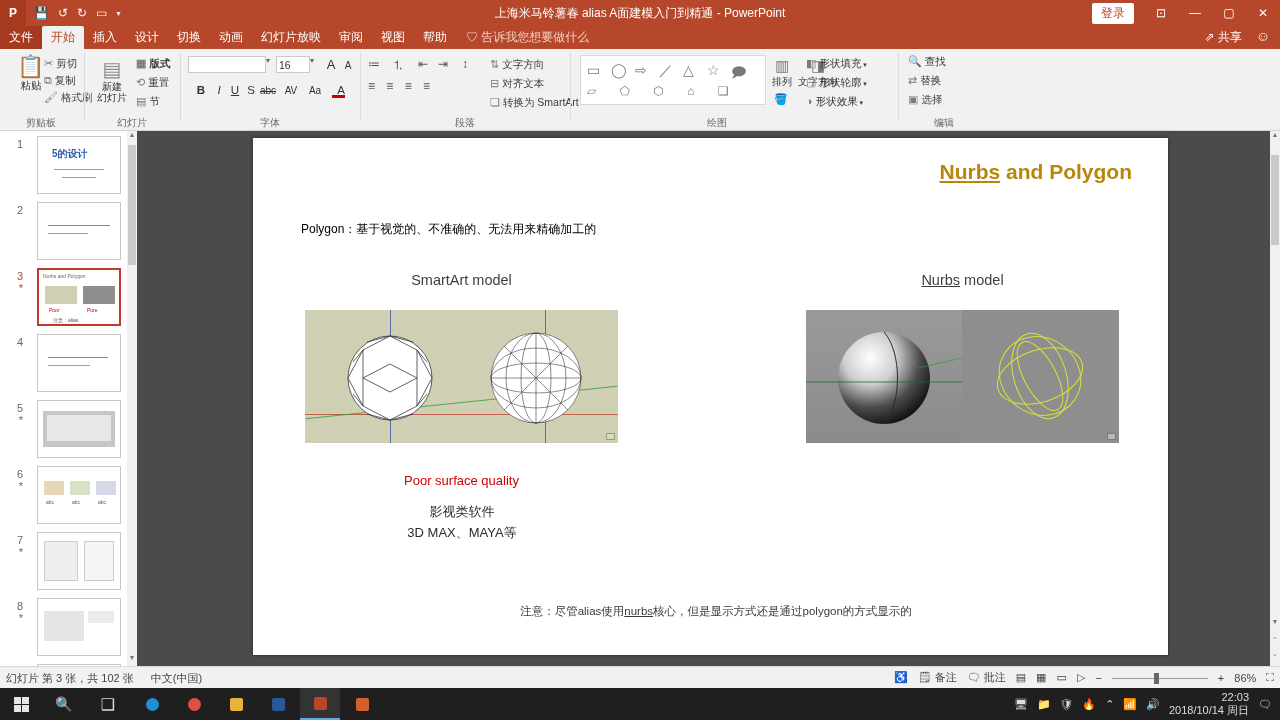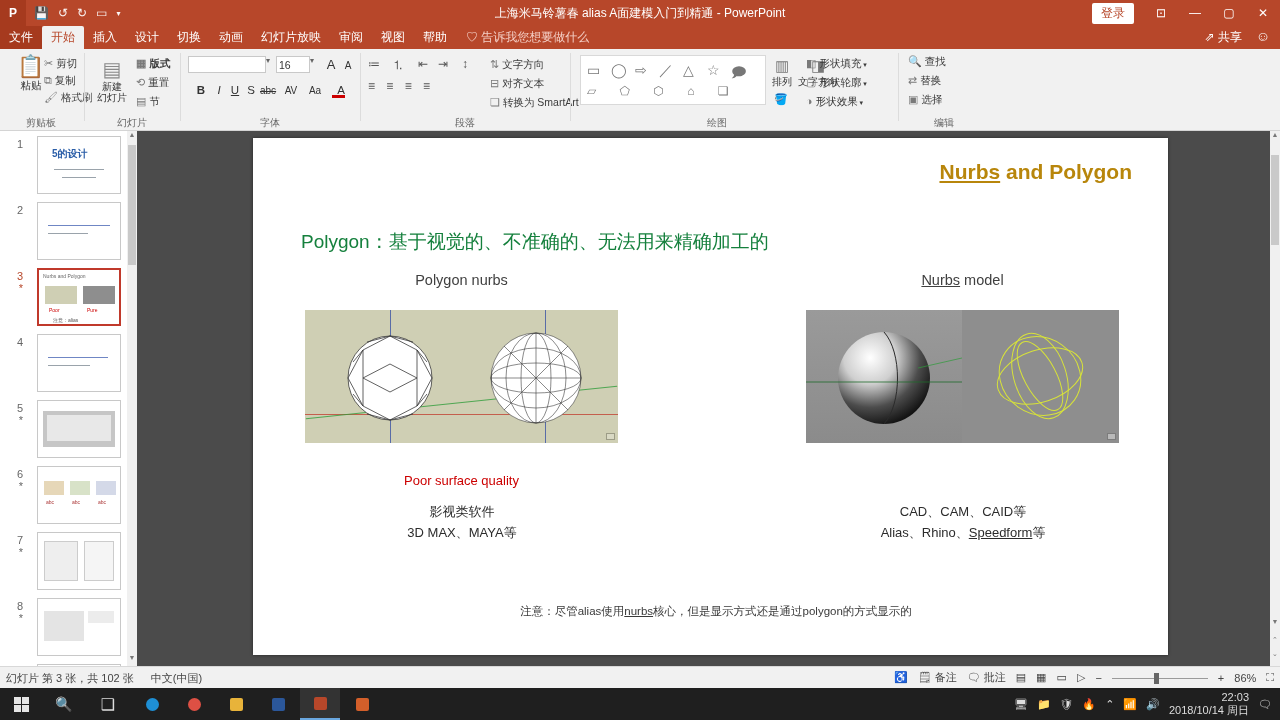--- a/index.html
+++ b/index.html
@@ -106,21 +106,21 @@
   }
   .slide {
     position:absolute; left:116px; top:7px; width:915px; height:517px;
     background:#fff; box-shadow:0 0 3px rgba(0,0,0,.5);
   }
   .s-title {
     position:absolute; right:36px; top:22px; font-size:21px; font-weight:bold; color:#b8860b;
   }
   .s-title .u { text-decoration:underline; }
   .s-sub1 { position:absolute; left:48px; top:62px; font-size:13.5px; color:#808080; }
-  .s-sub2 { position:absolute; left:48px; top:83px; font-size:19px; color:#15803d;margin-top:8px; }
+  .s-sub2 { position:absolute; left:48px; top:83px; font-size:12px; color:#000000; }
   .s-sub1 .u, .s-sub2 .u { text-decoration:underline; }
 
   .col-left { position:absolute; left:52px; top:133px; width:313px; text-align:center; }
   .col-right { position:absolute; left:553px; top:133px; width:313px; text-align:center; }
   .col-head { font-size:14.5px; color:#3f3f3f; }
   .col-head .u { text-decoration:underline; }
 
   .imgbox { position:absolute; width:313px; height:133px; top:172px; }
   .imgbox.left { left:52px; background:#cfcfb4; }
   .imgbox.right { left:553px; background:#8e8e8e; }
@@ -461,21 +461,21 @@
 <div class="stage">
   <div class="slide">
 
     <div class="s-title">
       <span class="u">Nurbs</span><span> and Polygon</span>
     </div>
 
     <div class="s-sub2">Polygon：基于视觉的、不准确的、无法用来精确加工的</div>
 
     <div class="col-left">
-      <span class="col-head">Polygon nurbs</span>
+      <span class="col-head">SmartArt model</span>
     </div>
     <div class="col-right">
       <span class="col-head"><span class="u">Nurbs</span><span> model</span></span>
     </div>
 
     <div class="imgbox left">
       <div class="poly-wrap">
         <div class="redline" style="left:0; top:104px; width:313px;"></div>
         <div class="greenline" style="left:0; top:92px; width:313px; transform:rotate(-6deg);"></div>
         <div class="blueline" style="left:85px; top:0; height:133px;"></div>
@@ -544,24 +544,20 @@
       <div class="corner-badge dark"></div>
 
     </div>
 
     <div class="cap-red left">Poor surface quality</div>
 
     <div class="cap-blk left">
       <div>影视类软件</div>
       <div>3D MAX、MAYA等</div>
     </div>
-    <div class="cap-blk right">
-      <div>CAD、CAM、CAID等</div>
-      <div><span>Alias、Rhino、</span><span class="u">Speedform</span><span>等</span></div>
-    </div>
 
     <div class="foot-note">
       <span>注意：尽管alias使用</span><span class="u">nurbs</span><span>核心，但是显示方式还是通过polygon的方式显示的</span>
     </div>
   </div>
 </div>
 
 <div class="vscroll">
   <div class="arrow" style="top:0;">▲</div>
   <div class="thumbbar"></div>

